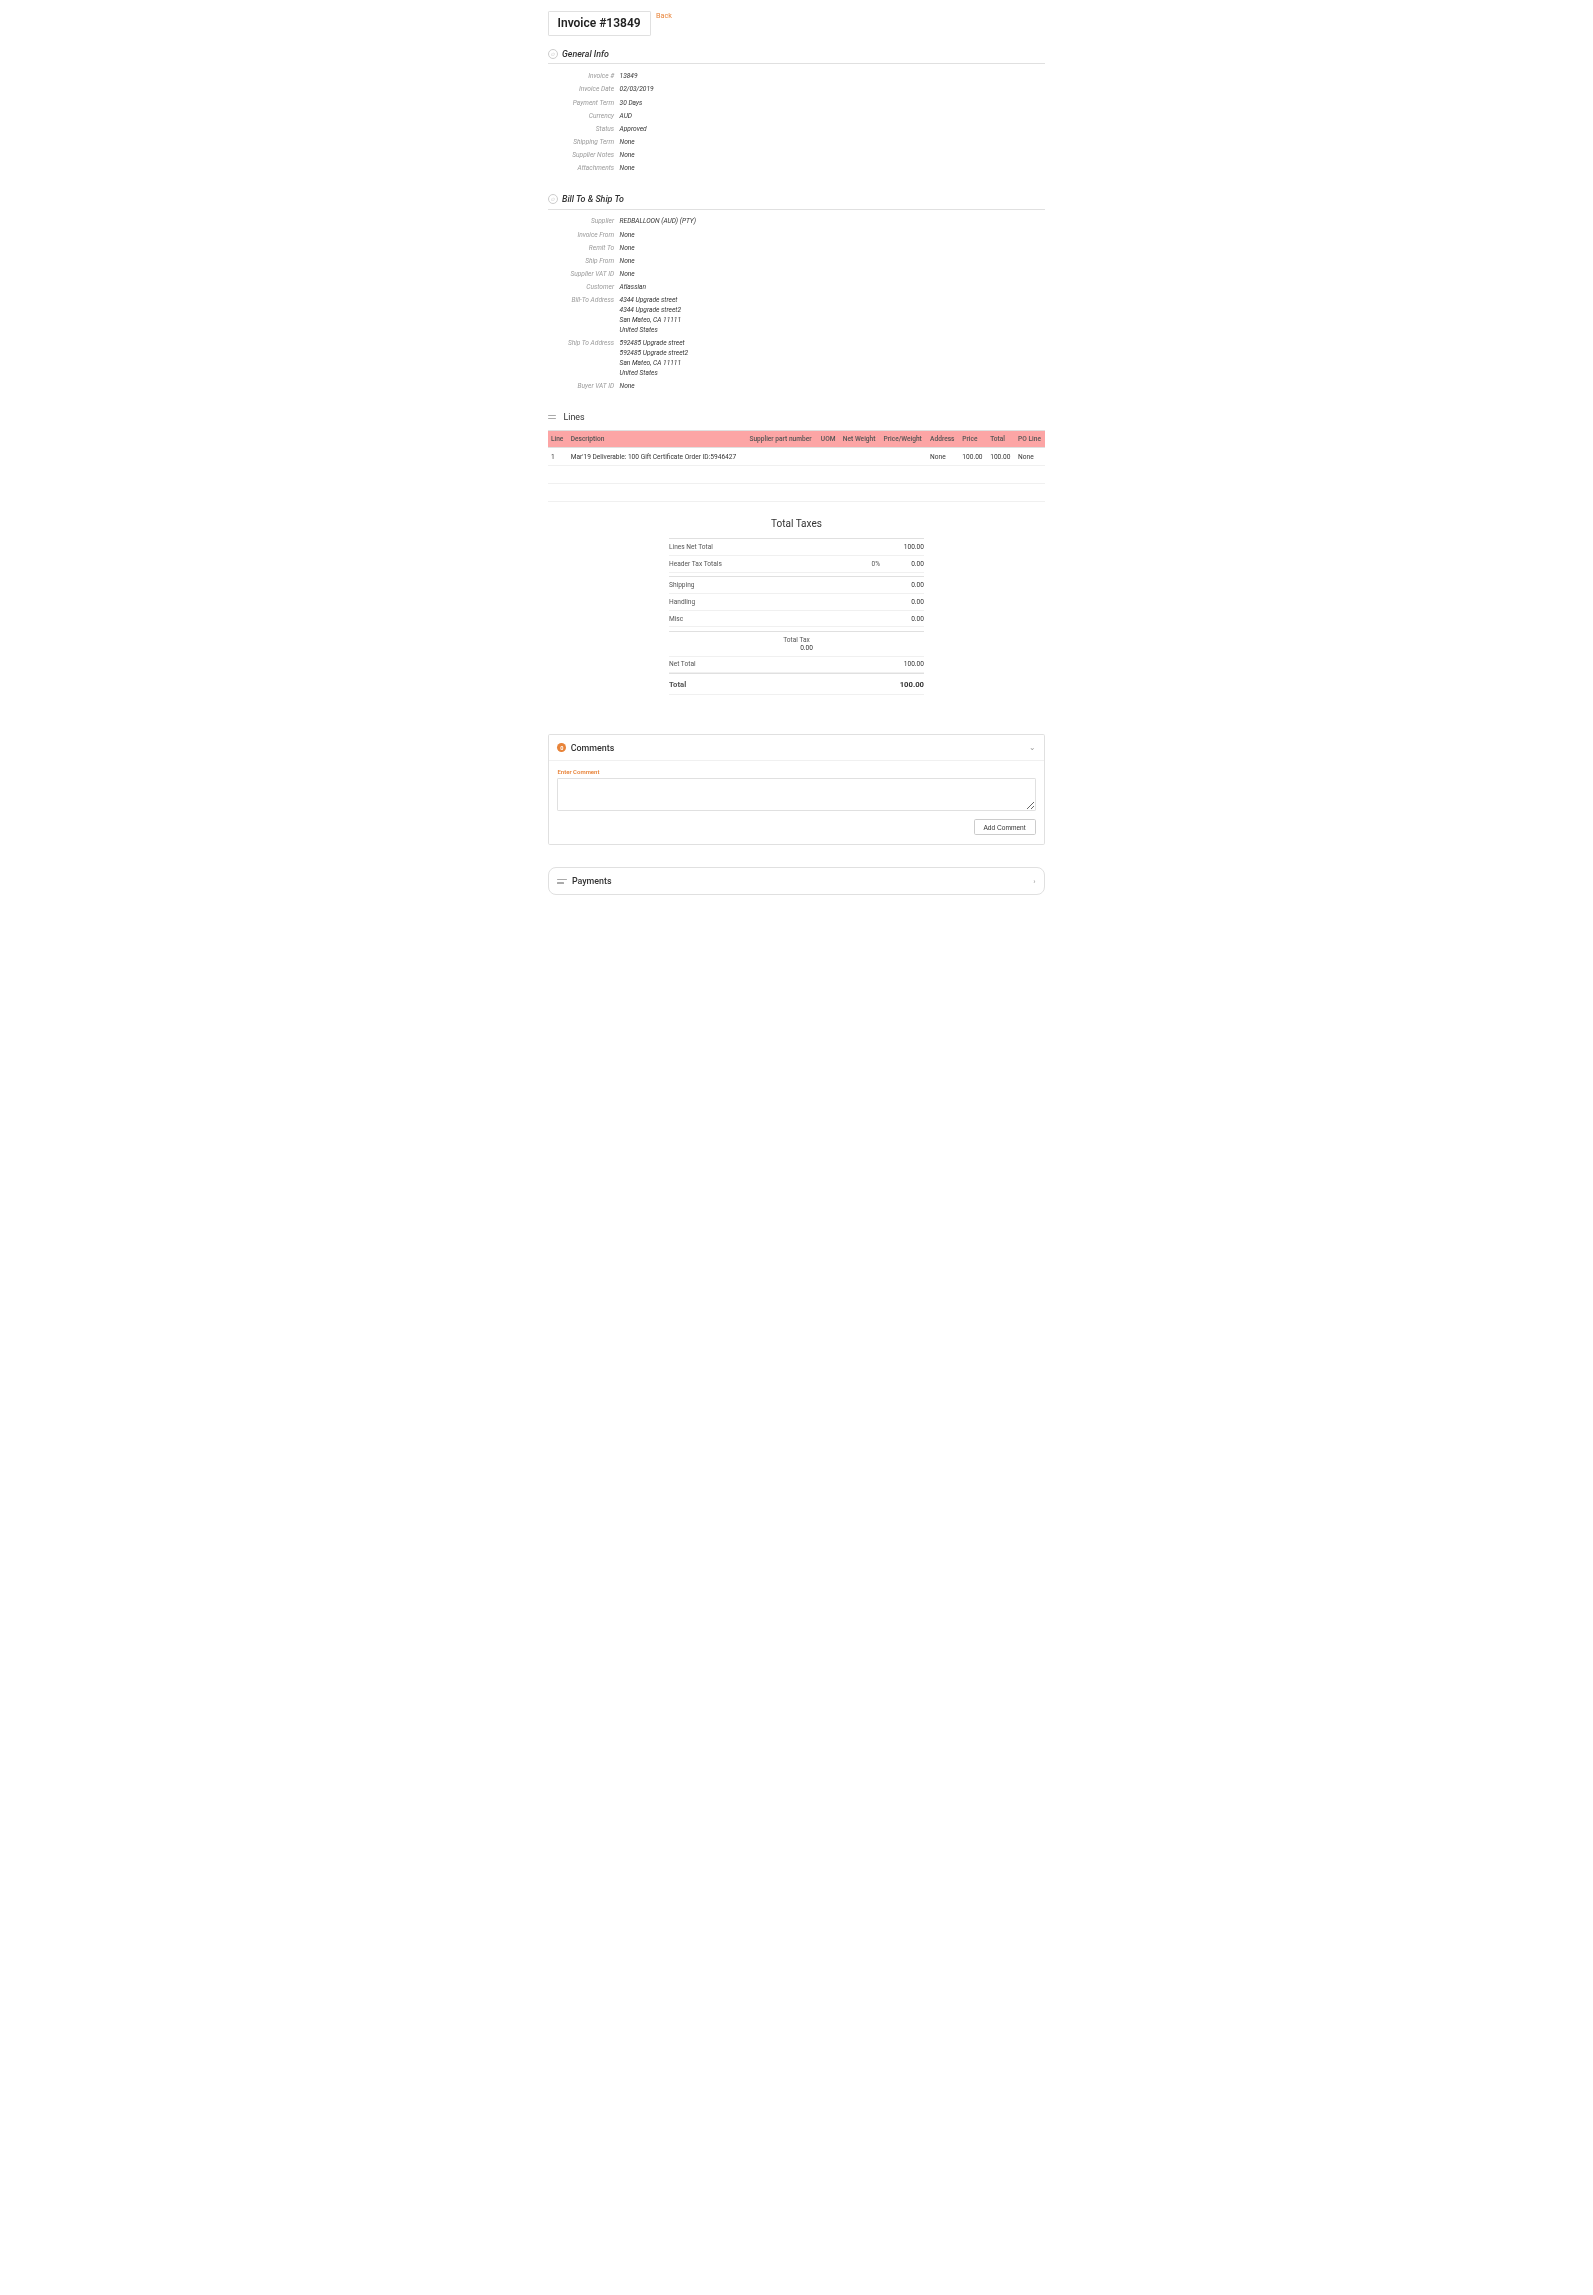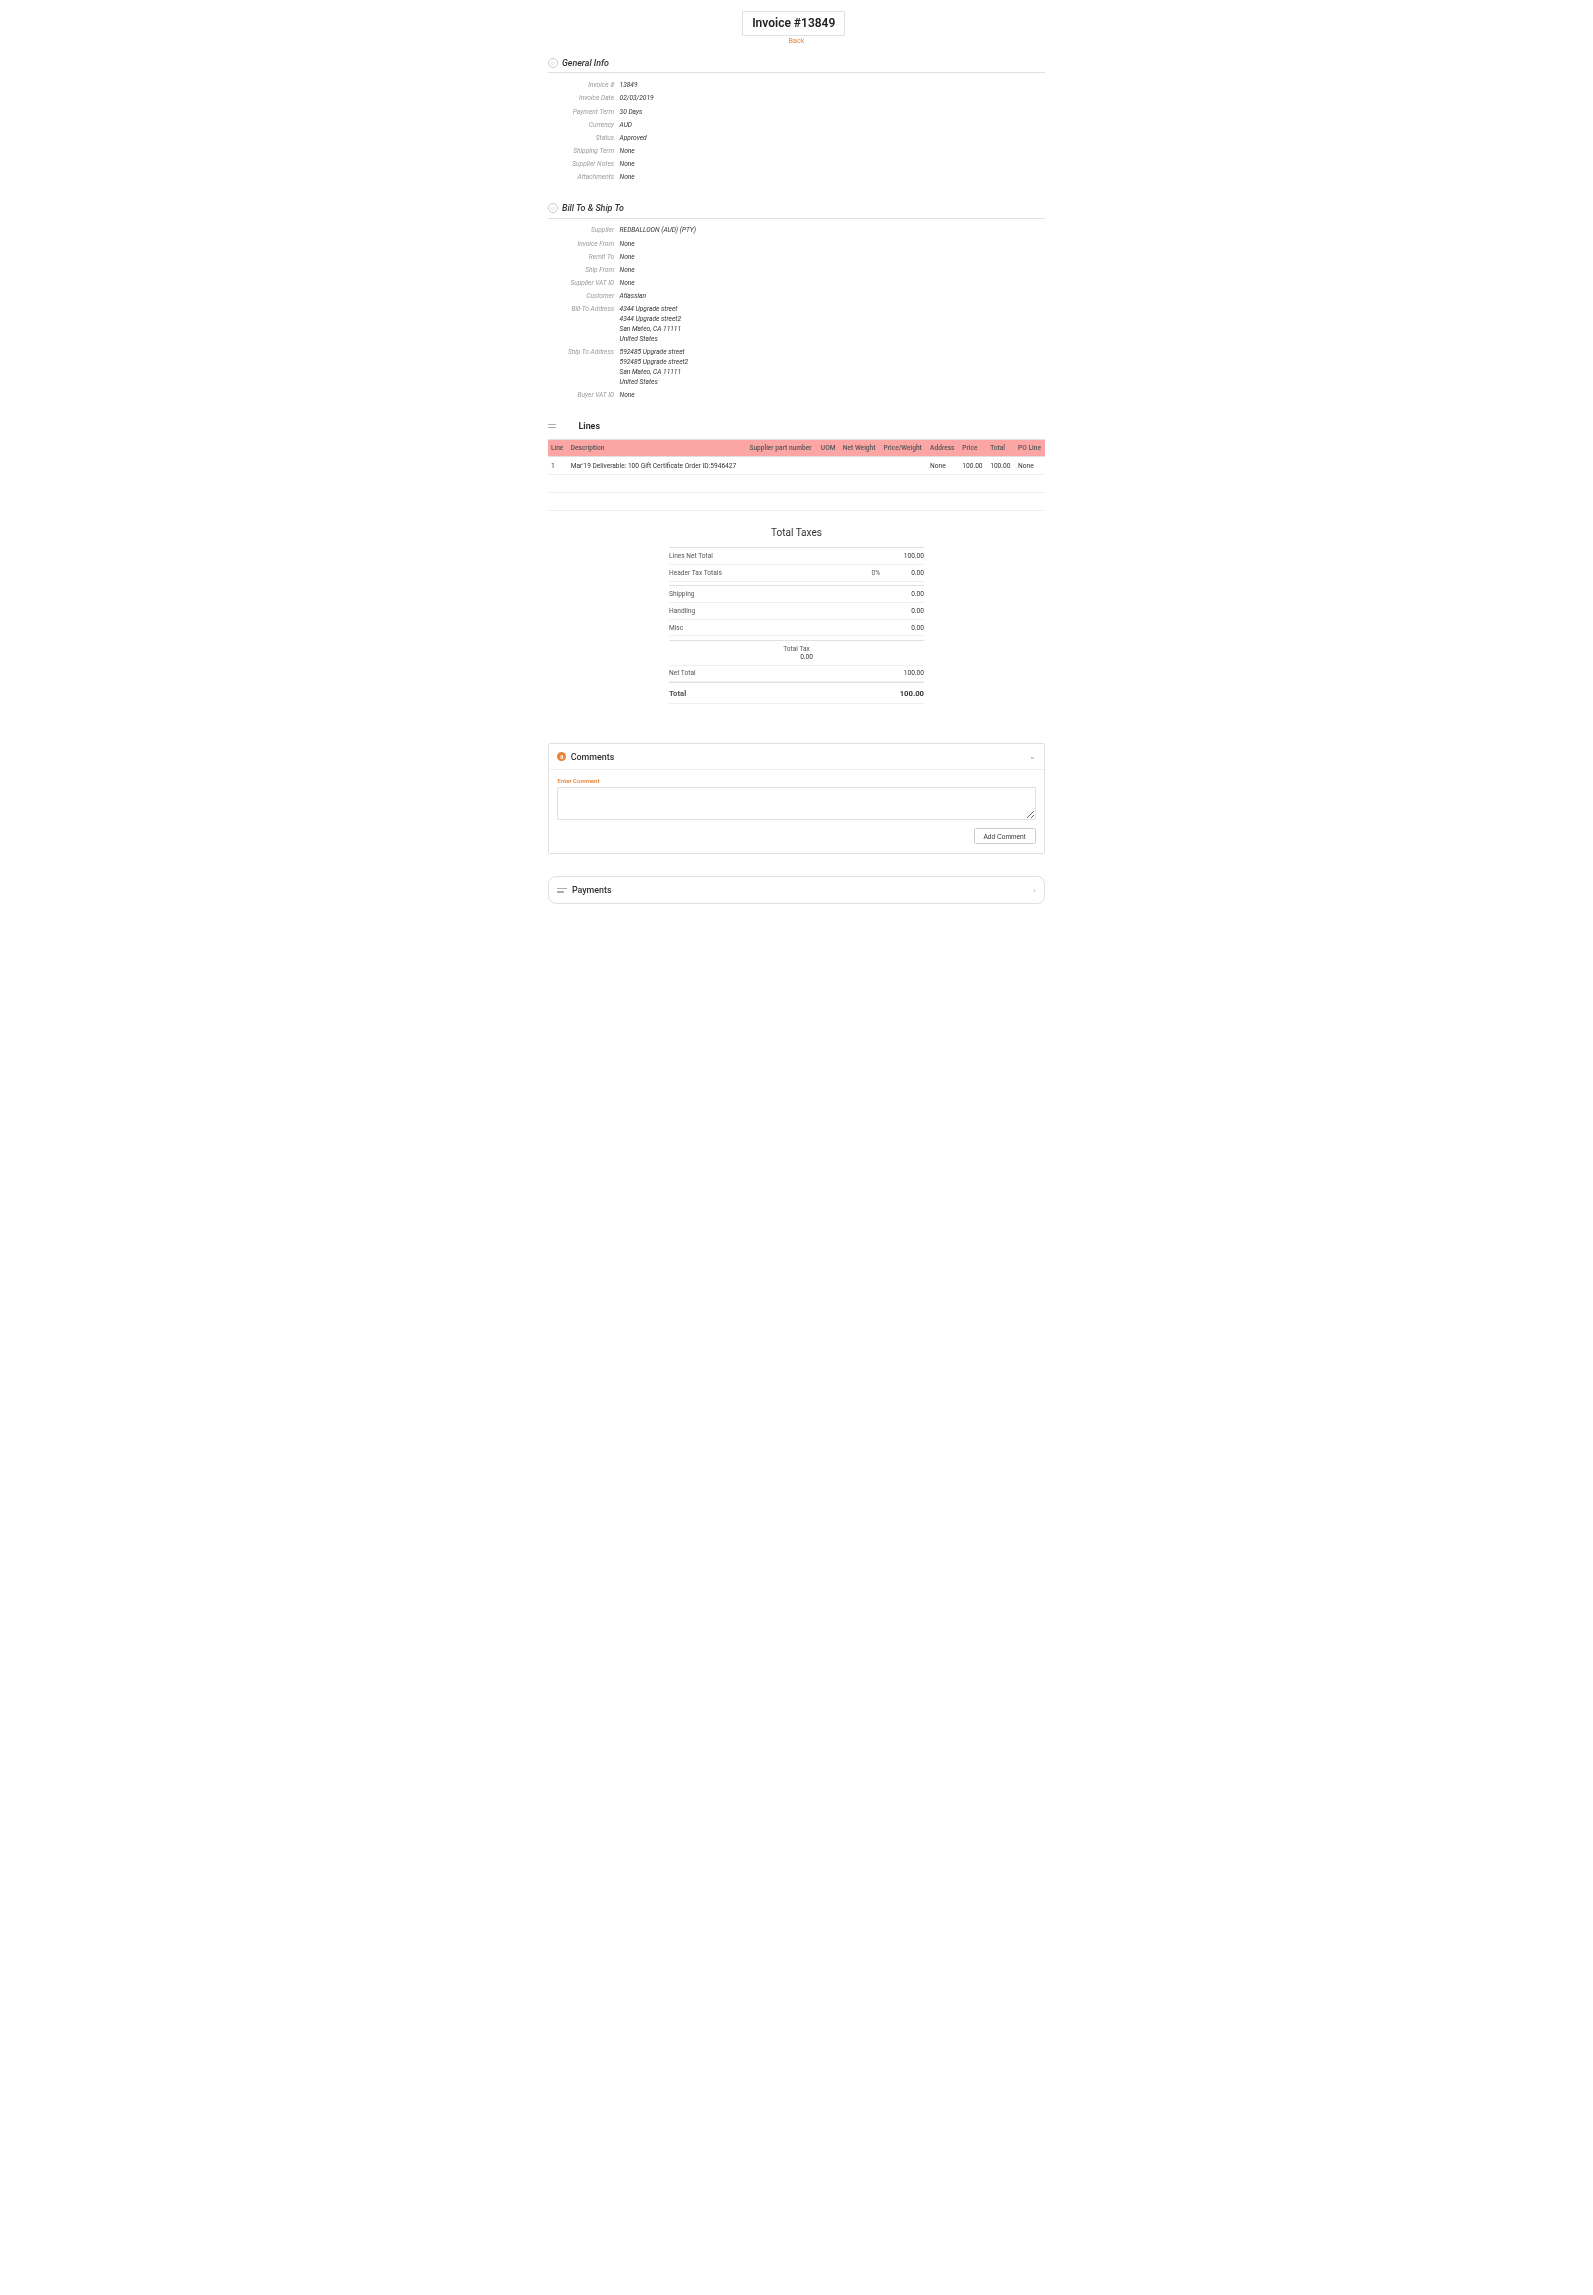--- a/index.html
+++ b/index.html
@@ -9,23 +9,21 @@
       color: #333;
       background: #fff;
       padding: 11px 16.6px;
       max-width: 531px;
       margin: 0 auto;
     }
 
     
     .page-header {
       display: flex;
-      align-items: center;
       margin-bottom: 13.3px;
-      flex-direction: column;
     }
     .invoice-title-box {
       background: #fff;
       border: 0.6px solid #e0e0e0;
       padding: 4.4px 8.9px;
       font-size: 12px;
       font-weight: 600;
       color: #222;
       margin-right: 5.5px;
       border-radius: 1.1px;
@@ -90,23 +88,23 @@
       flex: 1;
     }
 
     
     .lines-section {
       margin-bottom: 16.6px;
     }
     .lines-header {
       display: flex;
       align-items: center;
-      gap: 22px;
+      gap: 7px;
       font-size: 8.9px;
-      font-weight: 700;
+      font-weight: 400;
       color: #333;
       margin-bottom: 7.7px;
     }
 
     
     .lines-table {
       width: 100%;
       border-collapse: collapse;
       font-size: 6.6px;
     }

